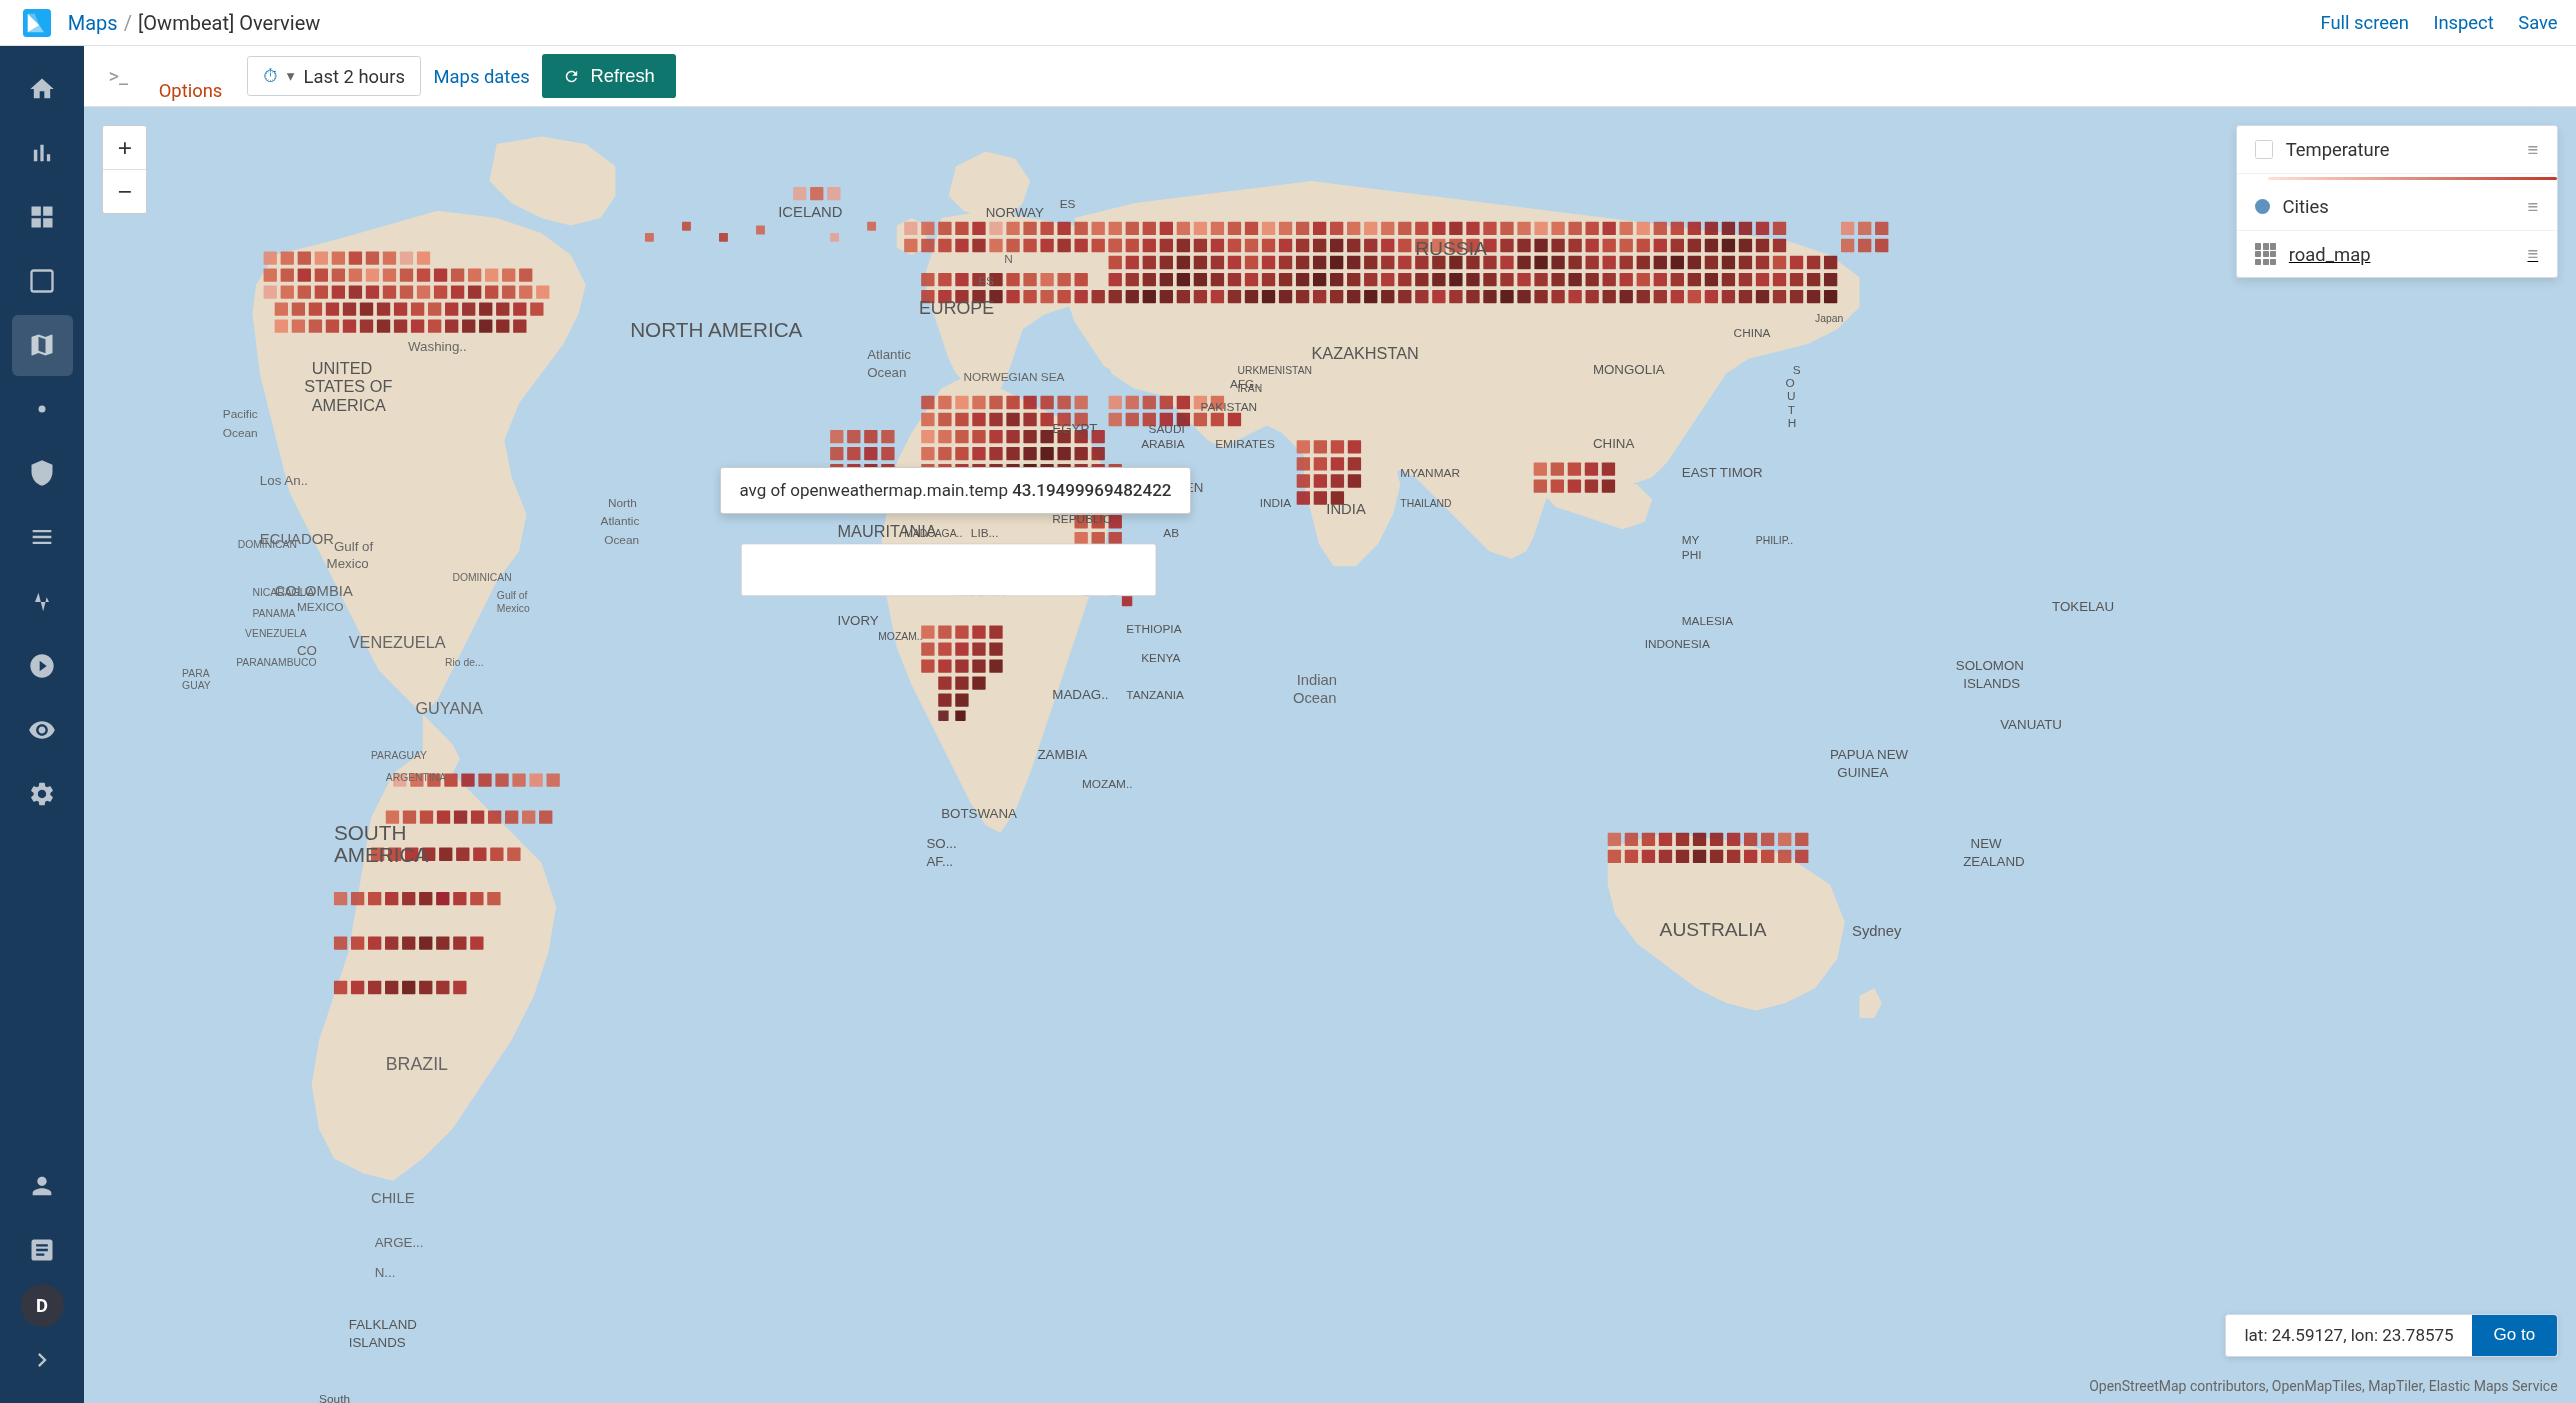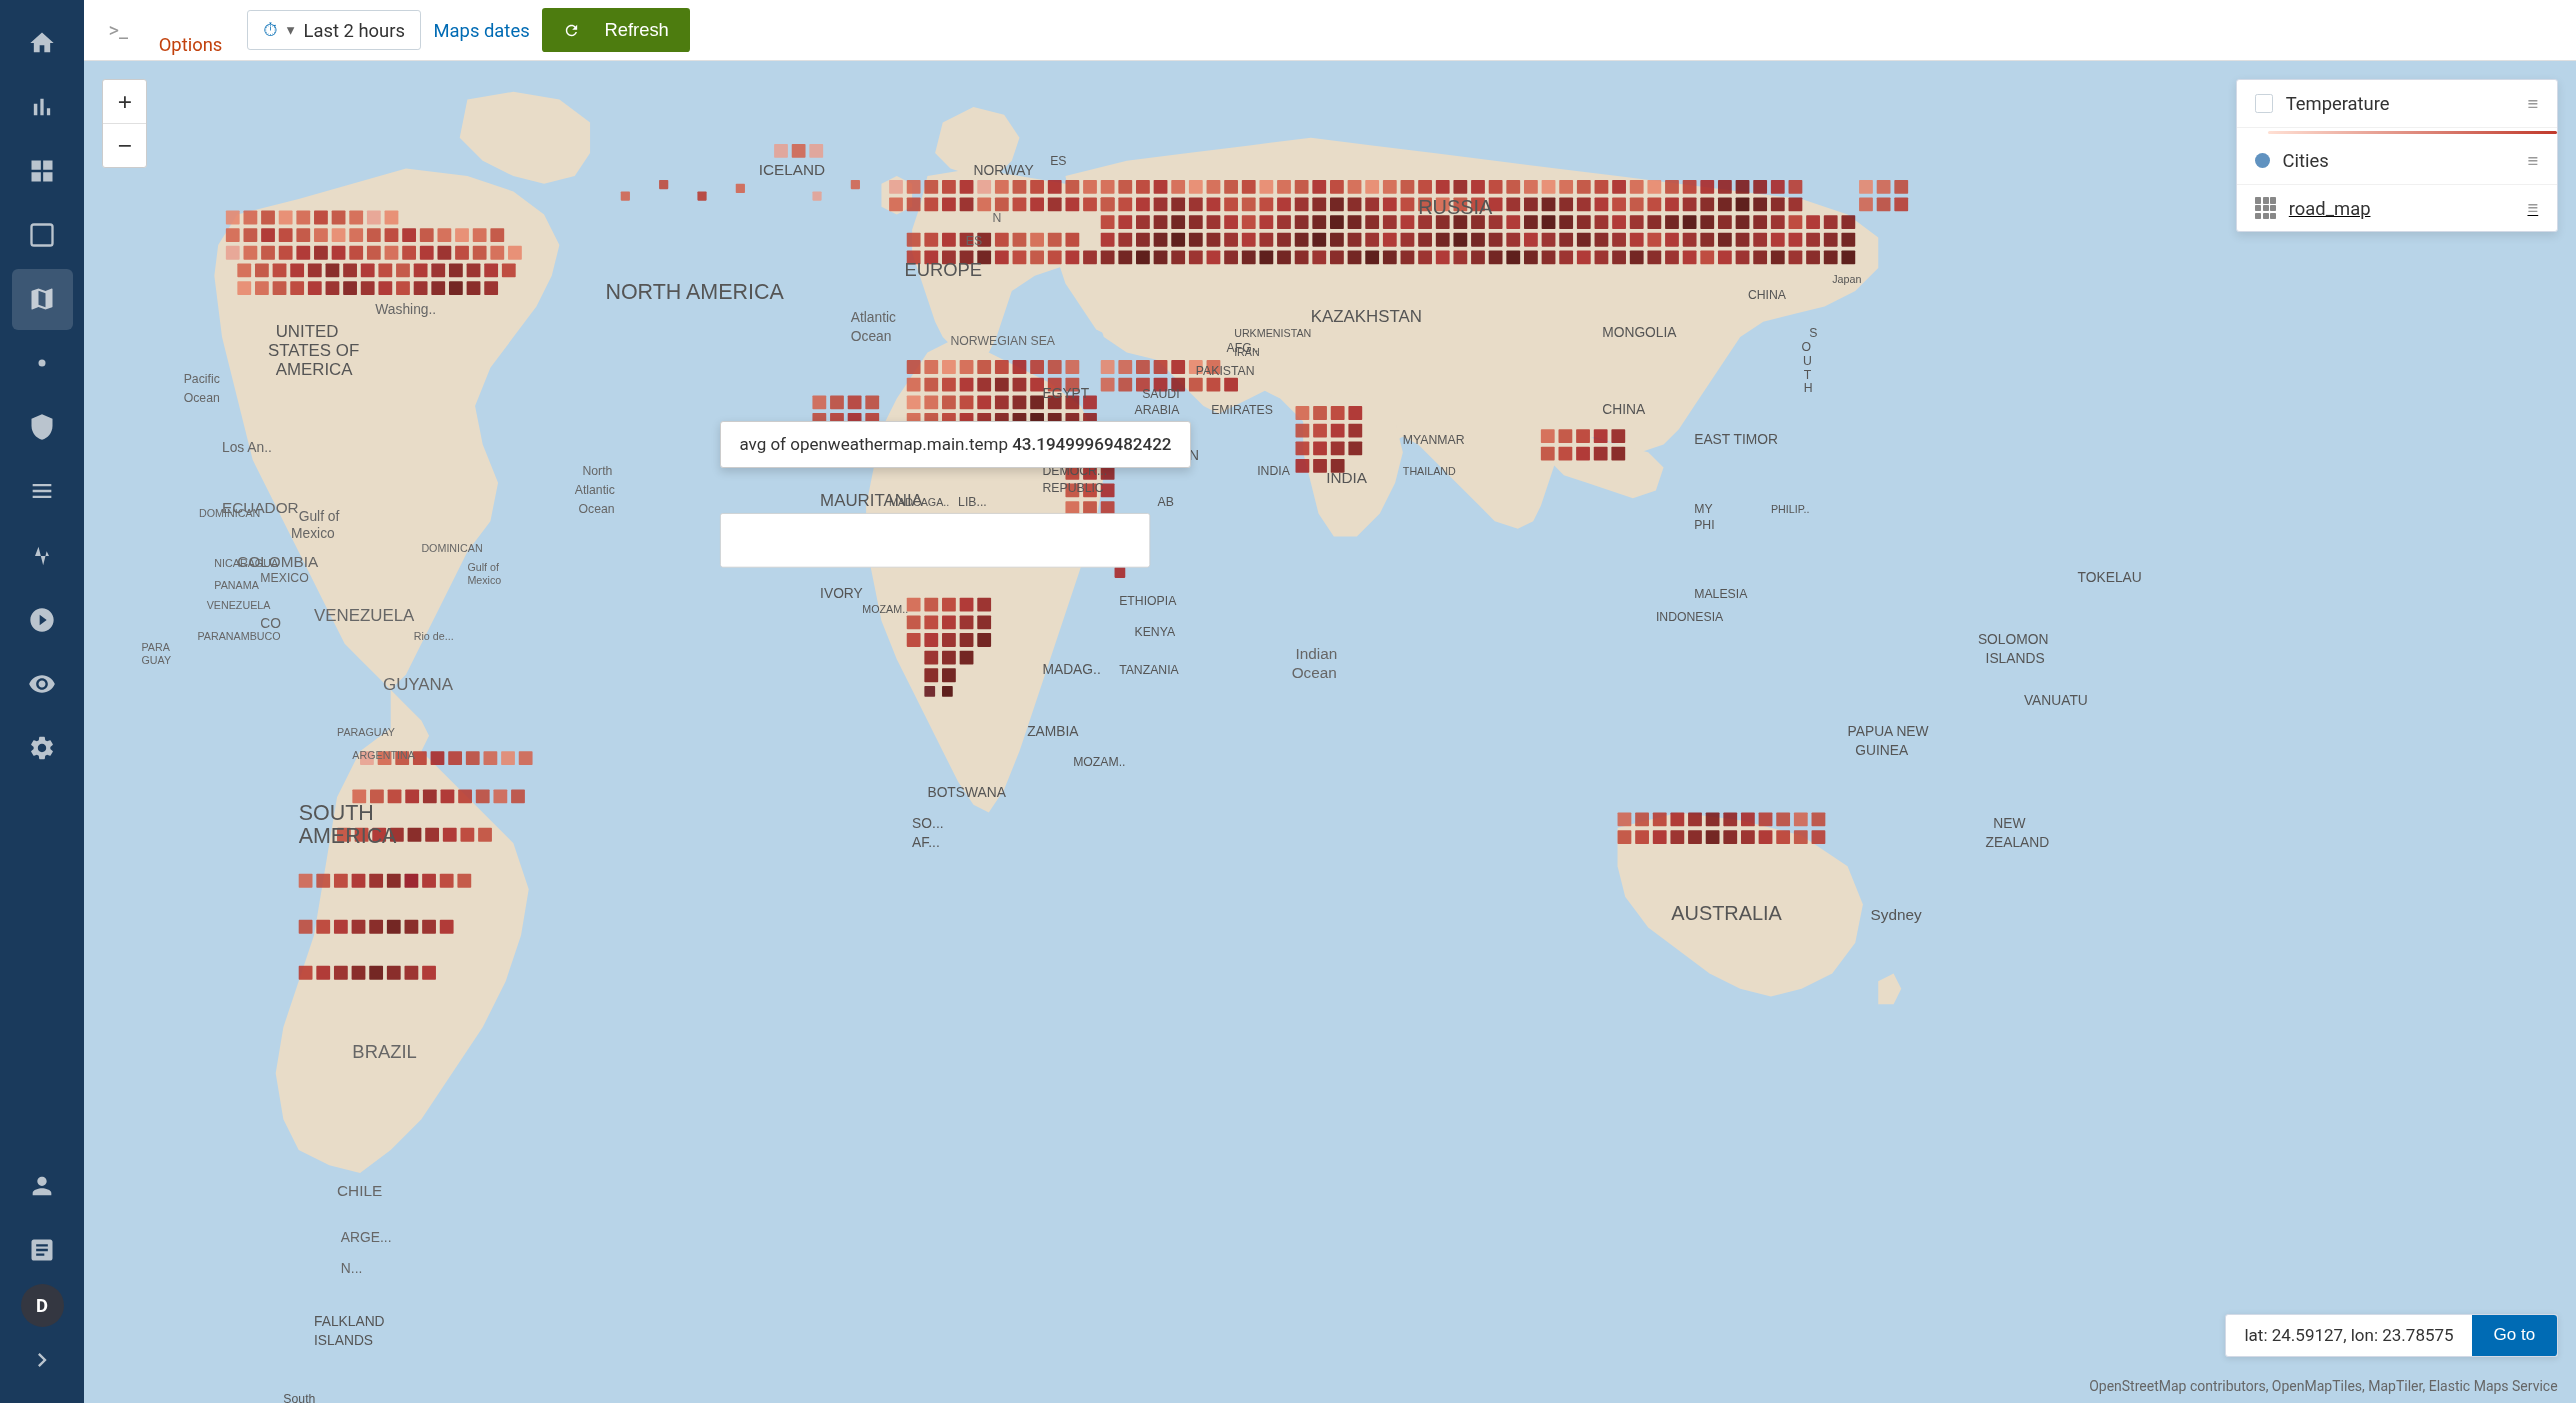--- a/index.html
+++ b/index.html
@@ -23,21 +23,21 @@
 
     
     .search-prompt { font-size: 20px; color: #999; margin-right: 6.1px; }
     .search-input-wrap { flex: 1; display: flex; align-items: center; gap: 9.2px; background: #fff; border: 0.8px solid #c9d3db; border-radius: 3.1px; padding: 9.2px 15.3px; }
     .search-input-text { font-size: 18.4px; color: #69707d; flex: 1; }
     .options-btn { font-size: 18.4px; color: #c2410c; cursor: pointer; padding: 6.1px 12.3px; margin-top: 28px; }
     .time-filter { display: flex; align-items: center; gap: 9.2px; border: 0.8px solid #c9d3db; border-radius: 3.1px; padding: 7.7px 15.3px; cursor: pointer; }
     .time-icon { font-size: 18.4px; color: #006bb4; }
     .time-text { font-size: 18.4px; color: #333; }
     .show-dates-btn { font-size: 18.4px; color: #006bb4; cursor: pointer; }
-    .refresh-btn { background: #4d7c0f; color: #fff; border: none; border-radius: 3.1px; padding: 10.7px 21.5px; font-size: 18.4px; cursor: pointer; display: flex; align-items: center; gap: 24px; }
+    .refresh-btn { background: #0f766e; color: #fff; border: none; border-radius: 3.1px; padding: 10.7px 21.5px; font-size: 18.4px; cursor: pointer; display: flex; align-items: center; gap: 10px; }
     .refresh-btn svg { width: 17px; height: 17px; }
 
     
     .sidebar-item { width: 61px; height: 61px; display: flex; flex-direction: column; align-items: center; justify-content: center; cursor: pointer; border-radius: 6.1px; gap: 3.1px; }
     .sidebar-item.active { background: rgba(255,255,255,0.15); }
     .sidebar-item svg { width: 28px; height: 28px; fill: rgba(255,255,255,0.7); }
     .sidebar-bottom { margin-top: auto; margin-bottom: 12.3px; display: flex; flex-direction: column; align-items: center; gap: 3.1px; }
     .dev-badge { width: 43px; height: 43px; background: #343741; border-radius: 50%; display: flex; align-items: center; justify-content: center; color: #fff; font-size: 18.4px; font-weight: bold; cursor: pointer; }
 
     
@@ -74,20 +74,40 @@
     .goto-btn { background: #006bb4; color: #fff; border: none; border-radius: 0 3.1px 3.1px 0; padding: 10.7px 21.5px; font-size: 17px; cursor: pointer; }
 
     
     .attribution { position: absolute; bottom: 9.2px; right: 18.4px; font-size: 14px; color: #666; z-index: 200; }
   </style>
 </head>
 <body>
 
 <div class="app-container">
 
+  <div class="top-bar">
+    <div class="kibana-logo">
+      <svg viewBox="0 0 48 48" fill="none">
+        <rect width="48" height="48" rx="6" fill="#1ba9f5"></rect>
+        <path d="M8 40 L8 8 L28 28 Z" fill="#fff"></path>
+        <path d="M28 28 L8 40 L36 40 Z" fill="rgba(255,255,255,0.5)"></path>
+        <path d="M8 8 L28 28 L20 8 Z" fill="rgba(255,255,255,0.3)"></path>
+      </svg>
+    </div>
+    <div class="breadcrumb">
+      <span style="color:#006bb4;cursor:pointer;">Maps</span>
+      <span style="color:#999;">/</span>
+      <span style="color:#333;">[Owmbeat] Overview</span>
+    </div>
+    <div class="top-bar-right">
+      <span class="top-bar-link">Full screen</span>
+      <span class="top-bar-link">Inspect</span>
+      <span class="top-bar-link">Save</span>
+    </div>
+  </div>
 
   <div class="main-area">
 
     <div class="sidebar">
 
       <div class="sidebar-item">
         <svg viewBox="0 0 24 24">
             <path d="M10 20v-6h4v6h5v-8h3L12 3 2 12h3v8z"></path>
           </svg>
       </div>

